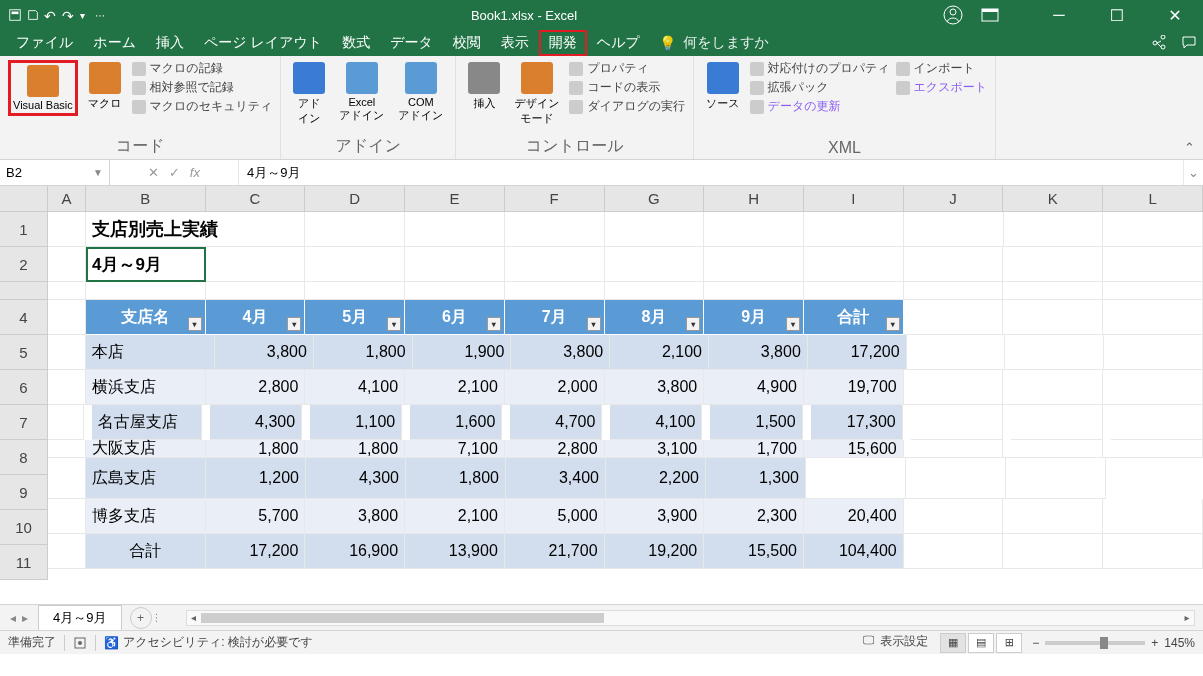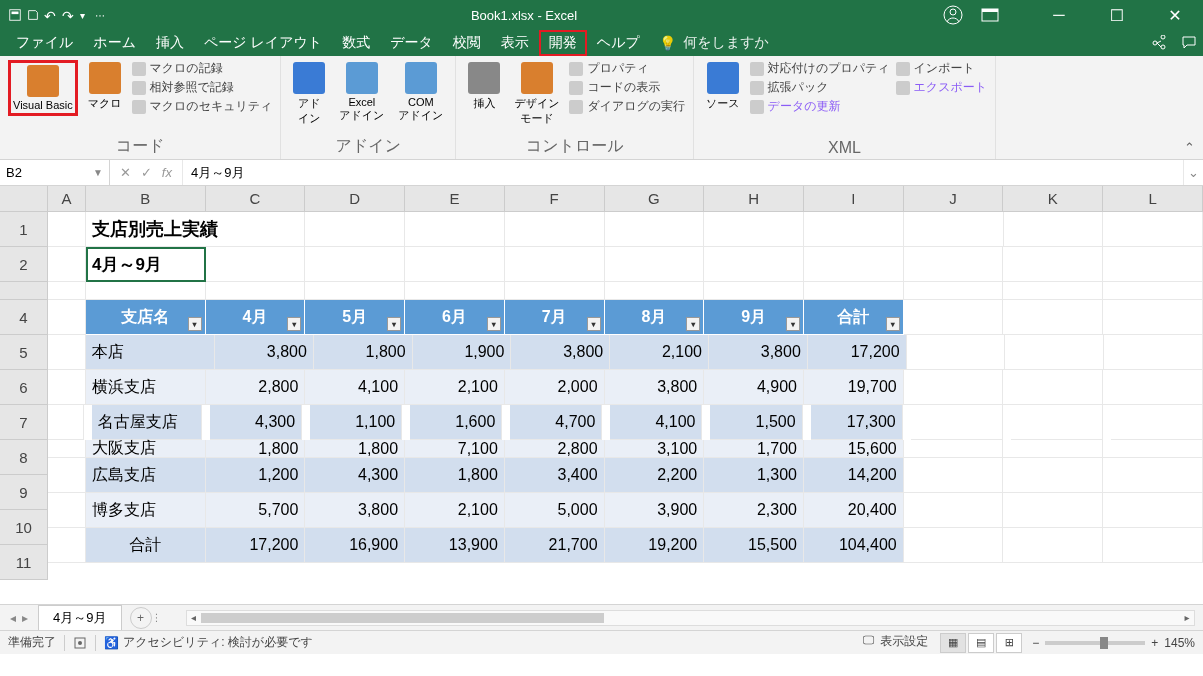--- a/index.html
+++ b/index.html
@@ -24,21 +24,21 @@
 .rgroup-label { text-align: center; font-size: 16px; color: #666; padding-top: 2px; }
 .big-btn { display: flex; flex-direction: column; align-items: center; gap: 2px; font-size: 11px; text-align: center; padding: 2px 4px; cursor: pointer; }
 .big-btn .ico { width: 32px; height: 32px; background: #ddd; border-radius: 3px; }
 .small-list { display: flex; flex-direction: column; gap: 2px; font-size: 12px; }
 .small-item { display: flex; align-items: center; gap: 4px; cursor: pointer; color: #444; }
 .small-item.disabled { color: #8b5cf6; }
 .small-ico { width: 14px; height: 14px; background: #ccc; display: inline-block; border-radius: 2px; }
 .hl-red { border: 3px solid #e31b23; padding: 2px; }
 .ribbon-collapse { position: absolute; right: 8px; bottom: 4px; color: #666; cursor: pointer; }
 
-.formula-bar { height: 26px; border-bottom: 1px solid #d4d4d4; display: flex; align-items: stretch; }
+.formula-bar { height: 26px; border-bottom: 1px solid #d4d4d4; display: flex; align-items: stretch; gap: 28px; }
 .name-box { width: 110px; border-right: 1px solid #d4d4d4; display: flex; align-items: center; padding: 0 6px; font-size: 13px; background: #fff; }
 .name-box .dd { margin-left: auto; color: #888; font-size: 10px; }
 .fx-btns { display: flex; align-items: center; gap: 10px; padding: 0 10px; color: #999; }
 .fx-input { flex: 1; display: flex; align-items: center; padding: 0 8px; font-size: 13px; border-left: 1px solid #e8e8e8; }
 .fx-expand { width: 20px; display: flex; align-items: center; justify-content: center; border-left: 1px solid #e8e8e8; color: #888; }
 
 .sheet-area { height: 418px; position: relative; overflow: hidden; background: #fff; }
 .grid-wrap { display: flex; height: 100%; }
 .row-hdrs { display: flex; flex-direction: column; }
 .corner { width: 48px; height: 26px; background: #e6e6e6; border-right: 1px solid #ccc; border-bottom: 1px solid #ccc; }
@@ -413,30 +413,29 @@
             <div class="cell num band-a" style="width: 100px;">1,800</div>
             <div class="cell num band-a" style="width: 100px;">7,100</div>
             <div class="cell num band-a" style="width: 100px;">2,800</div>
             <div class="cell num band-a" style="width: 100px;">3,100</div>
             <div class="cell num band-a" style="width: 100px;">1,700</div>
             <div class="cell num band-a" style="width: 100px;">15,600</div>
             <div class="cell " style="width: 100px;"></div>
             <div class="cell " style="width: 100px;"></div>
             <div class="cell " style="width: 100px;"></div>
           </div>
-          <div class="row" style="height: 35px;">
+          <div class="row" style="height: 41px;">
             <div class="cell " style="width: 38px;"></div>
             <div class="cell band-b" style="width: 120px;">広島支店</div>
             <div class="cell num band-b" style="width: 100px;">1,200</div>
             <div class="cell num band-b" style="width: 100px;">4,300</div>
             <div class="cell num band-b" style="width: 100px;">1,800</div>
             <div class="cell num band-b" style="width: 100px;">3,400</div>
             <div class="cell num band-b" style="width: 100px;">2,200</div>
             <div class="cell num band-b" style="width: 100px;">1,300</div>
-            <div class="cell num band-b" style="width: 100px;">14,200</div>
             <div class="cell " style="width: 100px;"></div>
             <div class="cell " style="width: 100px;"></div>
             <div class="cell " style="width: 100px;"></div>
           </div>
           <div class="row" style="height: 35px;">
             <div class="cell " style="width: 38px;"></div>
             <div class="cell band-a" style="width: 120px;">博多支店</div>
             <div class="cell num band-a" style="width: 100px;">5,700</div>
             <div class="cell num band-a" style="width: 100px;">3,800</div>
             <div class="cell num band-a" style="width: 100px;">2,100</div>

